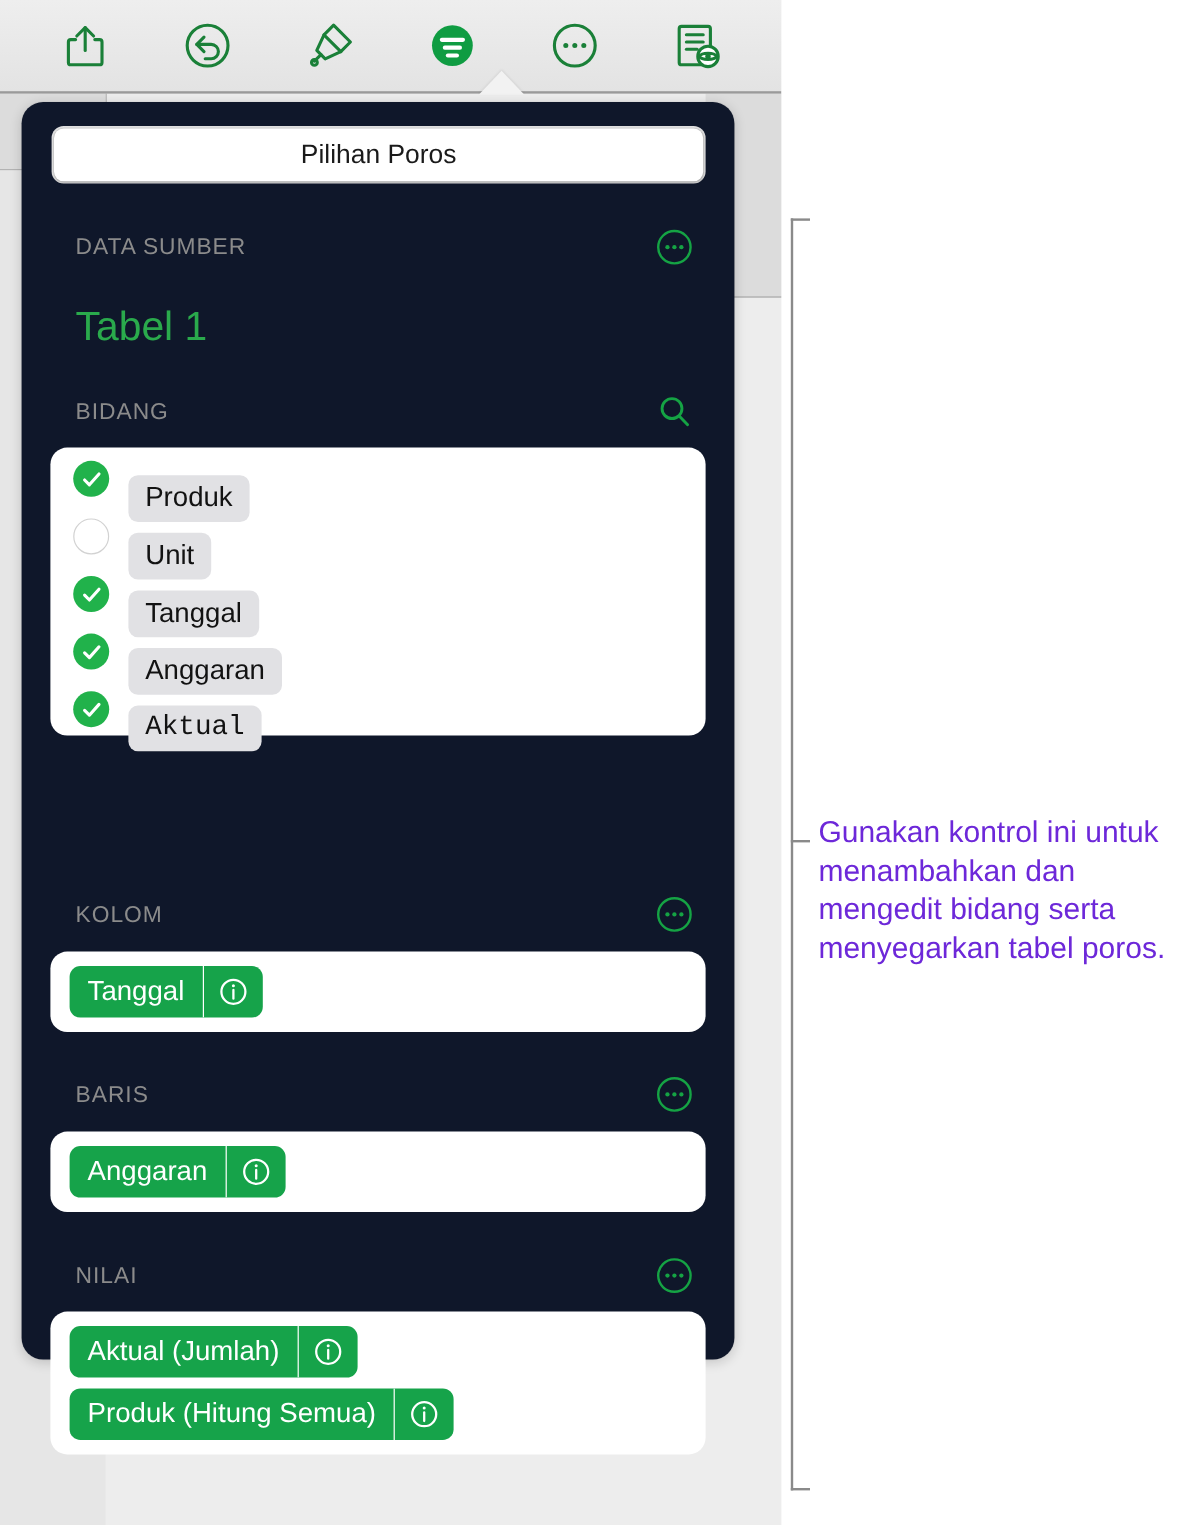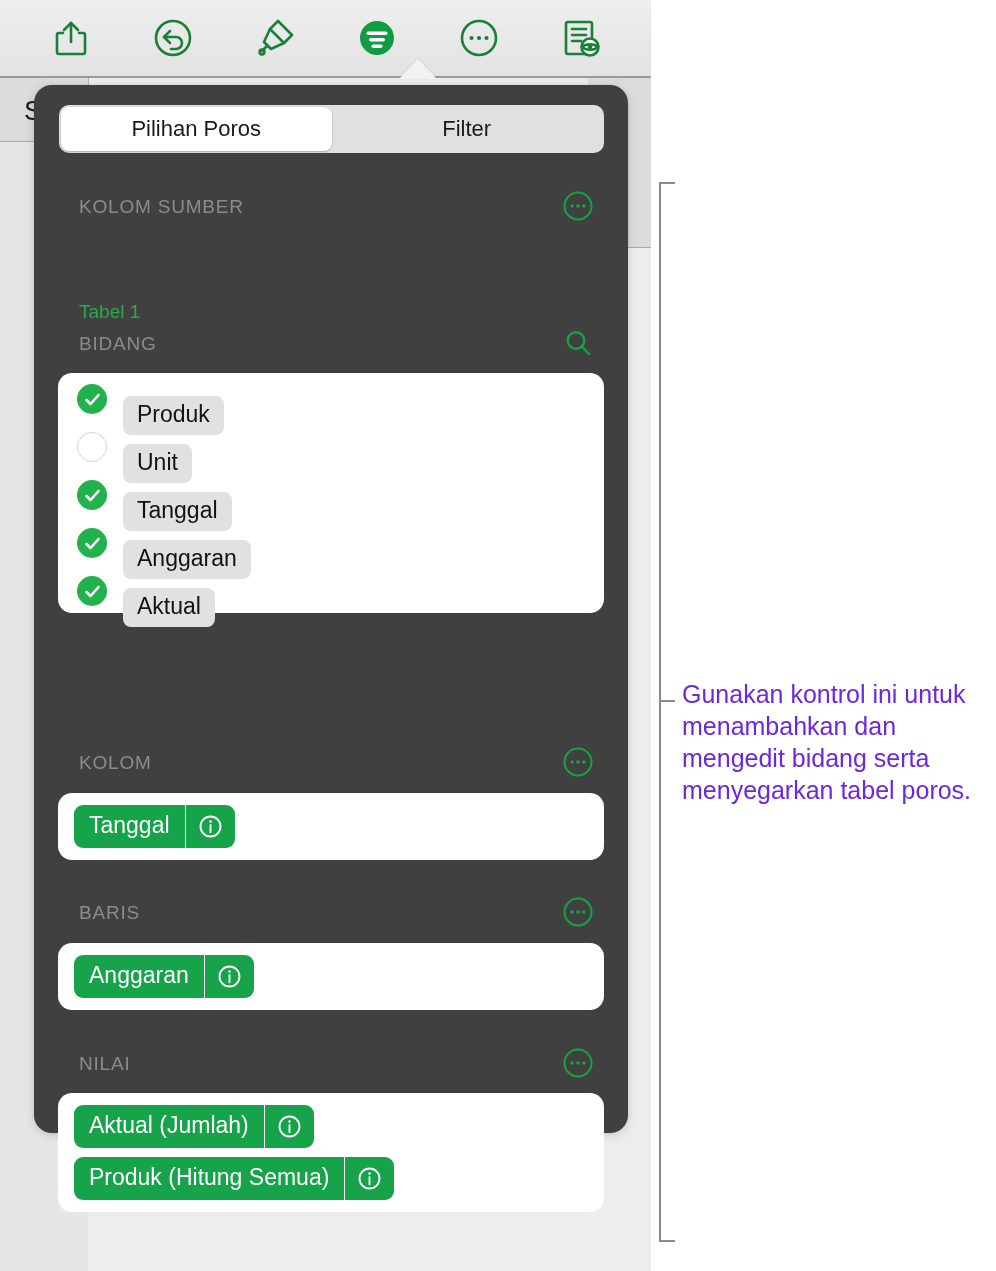--- a/index.html
+++ b/index.html
@@ -53,22 +53,22 @@
   }
   .tb-btn {
     width: 54px; height: 54px;
     display: flex; align-items: center; justify-content: center;
     cursor: pointer;
   }
   .tb-btn svg { display: block; }
 
   
   .popover {
-    position: absolute; left: 34px; top: 85px; width: 594px; height: 1048px;
-    background: #404040;
+    position: absolute; left: 18px; top: 85px; width: 594px; height: 1048px;
+    background: #0f172a;
     border-radius: 18px;
     box-shadow: 0 2px 10px rgba(0,0,0,.16), 0 0 0 .5px rgba(0,0,0,.05);
   }
   .pointer {
     position: absolute; left: 399px; top: 59px;
     width: 0; height: 0;
     border-left: 19px solid transparent;
     border-right: 19px solid transparent;
     border-bottom: 20px solid #f2f2f2;
     filter: drop-shadow(0 -1px 1px rgba(0,0,0,.08));
@@ -99,21 +99,21 @@
   }
   .sec-action {
     position: absolute; right: 32px; top: -6px;
     width: 36px; height: 36px; cursor: pointer;
     display: flex; align-items: center; justify-content: center;
   }
 
   
   .source-name {
     position: absolute; left: 45px; top: 168px;
-    font-size: 19px; color: #2aaa4c; cursor: pointer; margin-top: 48px;
+    font-size: 34px; color: #2aaa4c; cursor: pointer;
   }
 
   
   .fields-card {
     position: absolute; left: 24px; top: 288px; width: 546px; height: 240px;
     background: #ffffff; border-radius: 14px;
   }
   .field-row {
     position: absolute; left: 0; width: 546px; height: 48px;
     display: flex; align-items: center; cursor: pointer;
@@ -266,27 +266,24 @@
   </div>
 
   <div class="pointer"></div>
 
   <div class="popover">
 
     <div class="seg">
       <div class="seg-item active">
         <span>Pilihan Poros</span>
       </div>
-      <div class="seg-item">
-        <span>Filter</span>
-      </div>
     </div>
 
     <div class="sec-head" style="top:111px;">
-      <div class="sec-title">KOLOM SUMBER</div>
+      <div class="sec-title">DATA SUMBER</div>
       <div class="sec-action">
         <span>
           <svg width="32" height="32" viewBox="0 0 32 32" fill="none" stroke="#15a344" stroke-width="2">
             <circle cx="16" cy="16" r="13.5"></circle>
             <circle cx="10.2" cy="16" r="1.8" fill="#15a344" stroke="none"></circle>
             <circle cx="16" cy="16" r="1.8" fill="#15a344" stroke="none"></circle>
             <circle cx="21.8" cy="16" r="1.8" fill="#15a344" stroke="none"></circle>
           </svg>
         </span>
       </div>
@@ -332,21 +329,21 @@
 
       <div class="field-row" style="top:146px;">
         <span class="cbx on">
           <svg width="19" height="19" viewBox="0 0 19 19" fill="none" stroke="#ffffff" stroke-width="2.6" stroke-linecap="round" stroke-linejoin="round">
               <path d="M3.5 10 L7.5 14 L15.5 5"></path>
             </svg>
         </span>
         <span class="chip-gray">Anggaran</span>
       </div>
 
-      <div class="field-row" style="top:194px;">
+      <div class="field-row" style="top:194px;font-family:Liberation Mono, monospace;">
         <span class="cbx on">
           <svg width="19" height="19" viewBox="0 0 19 19" fill="none" stroke="#ffffff" stroke-width="2.6" stroke-linecap="round" stroke-linejoin="round">
               <path d="M3.5 10 L7.5 14 L15.5 5"></path>
             </svg>
         </span>
         <span class="chip-gray">Aktual</span>
       </div>
 
     </div>
 

